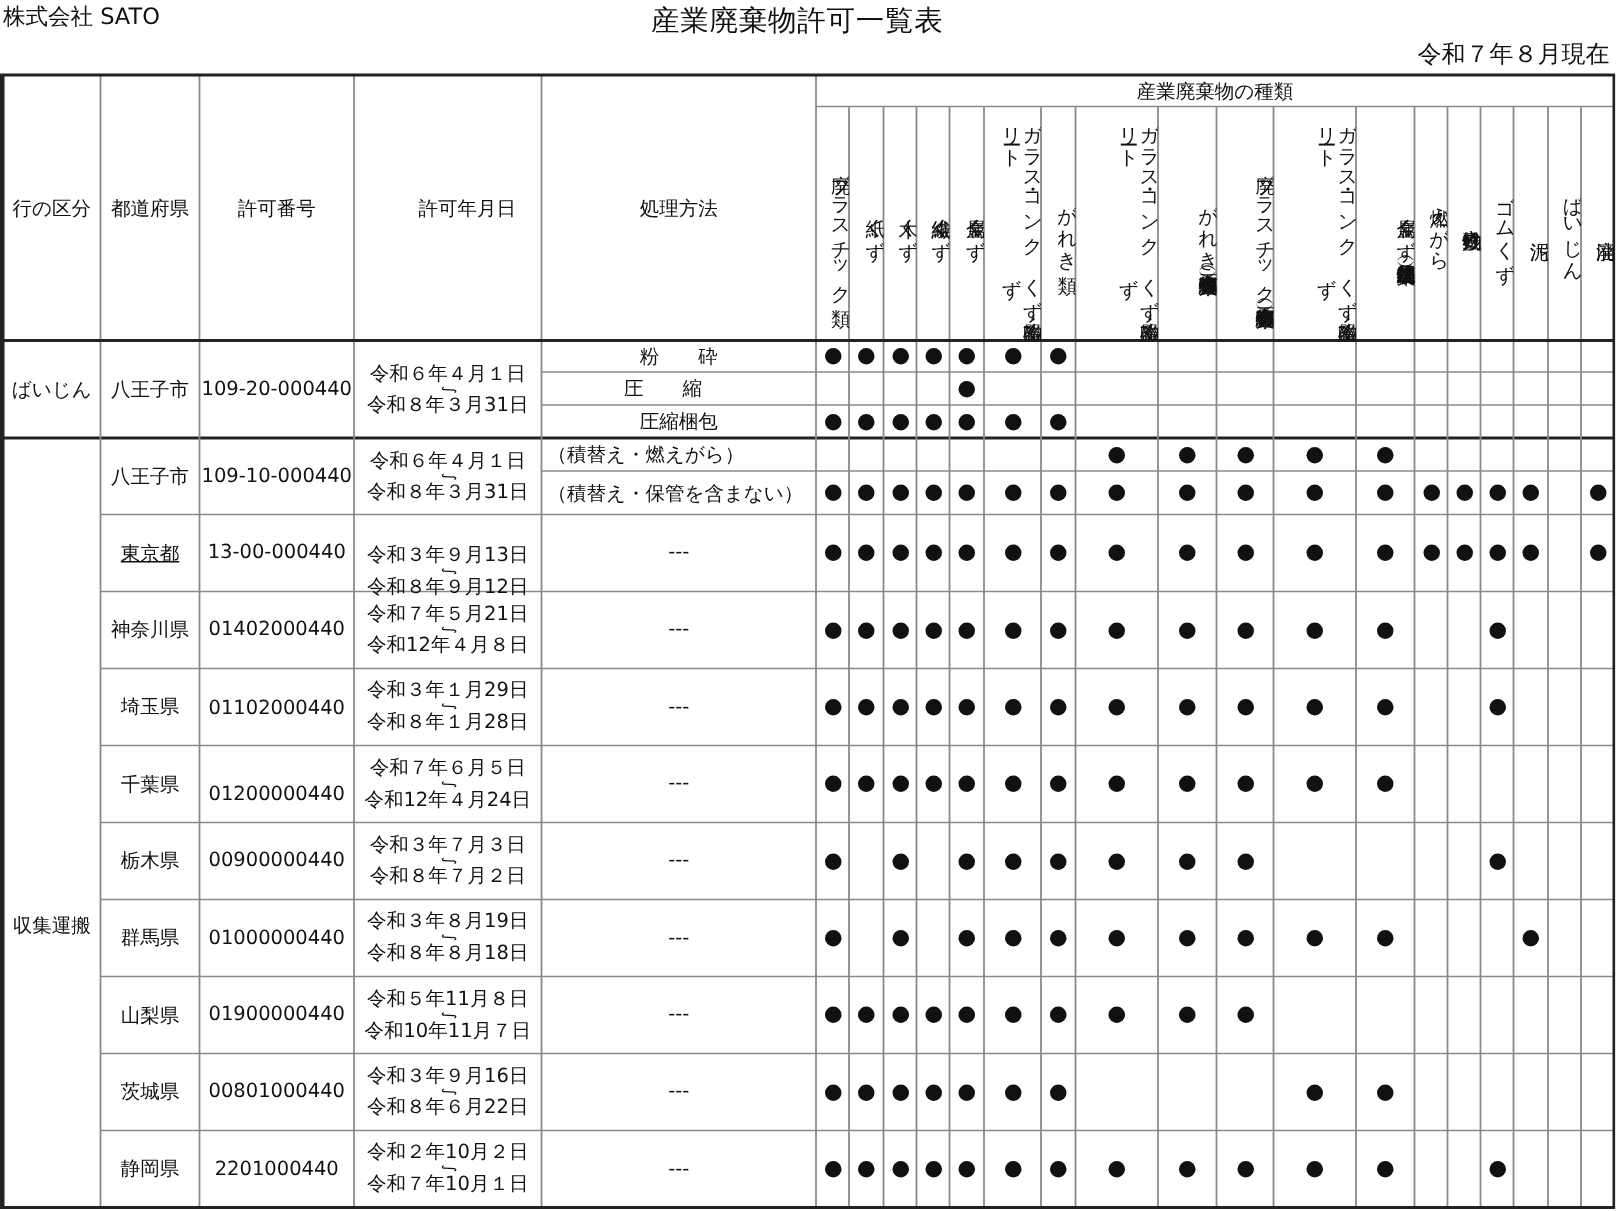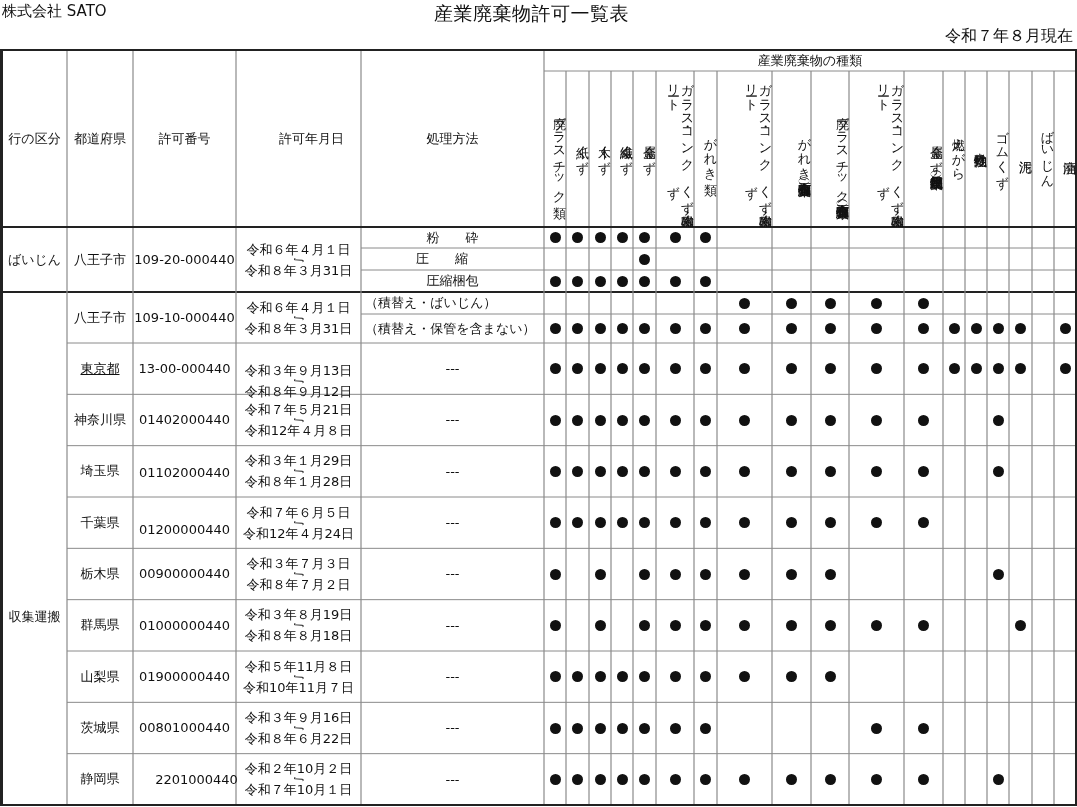--- a/index.html
+++ b/index.html
@@ -166,21 +166,21 @@
       <div class="dot" title="ガラス・コンクリートくず・陶磁器くず" style="left: 669.5px; top: 275.5px;"></div>
       <div class="dot" title="がれき類" style="left: 700px; top: 275.5px;"></div>
       <div class="cell" style="left: 2px; top: 227px; width: 65px; height: 65px;">ばいじん</div>
       <div class="cell" style="left: 67px; top: 292px; width: 66px; height: 51px;">八王子市</div>
       <div class="cell" style="left: 133px; top: 292px; width: 103px; height: 51px;">109-10-000440</div>
       <div class="cell date" style="left: 236px; top: 292px; width: 125px; height: 51px;">
         <span>令和６年４月１日</span>
         <span class="tilde">∫</span>
         <span>令和８年３月31日</span>
       </div>
-      <div class="cell method-left" style="left: 361px; top: 292px; width: 183px; height: 22px;">（積替え・ばいじん）</div>
+      <div class="cell method-left" style="left: 361px; top: 292px; width: 183px; height: 22px;">（積替え・燃えがら）</div>
       <div class="dot" title="ガラス・コンクリートくず・陶磁器くず（石綿含有廃棄物）" style="left: 739px; top: 297.5px;"></div>
       <div class="dot" title="がれき類（石綿含有廃棄物）" style="left: 786px; top: 297.5px;"></div>
       <div class="dot" title="廃プラスチック類（石綿含有廃棄物）" style="left: 824.5px; top: 297.5px;"></div>
       <div class="dot" title="ガラス・コンクリートくず・陶磁器くず（水銀使用製品廃棄物）" style="left: 871px; top: 297.5px;"></div>
       <div class="dot" title="金属くず（水銀使用製品廃棄物）" style="left: 918px; top: 297.5px;"></div>
       <div class="cell method-left" style="left: 361px; top: 314px; width: 183px; height: 29px;">（積替え・保管を含まない）</div>
       <div class="dot" title="廃プラスチック類" style="left: 549.5px; top: 323px;"></div>
       <div class="dot" title="紙くず" style="left: 572px; top: 323px;"></div>
       <div class="dot" title="木くず" style="left: 594.5px; top: 323px;"></div>
       <div class="dot" title="繊維くず" style="left: 616.5px; top: 323px;"></div>
@@ -349,21 +349,21 @@
       <div class="dot" title="廃プラスチック類" style="left: 549.5px; top: 722.5px;"></div>
       <div class="dot" title="紙くず" style="left: 572px; top: 722.5px;"></div>
       <div class="dot" title="木くず" style="left: 594.5px; top: 722.5px;"></div>
       <div class="dot" title="繊維くず" style="left: 616.5px; top: 722.5px;"></div>
       <div class="dot" title="金属くず" style="left: 639px; top: 722.5px;"></div>
       <div class="dot" title="ガラス・コンクリートくず・陶磁器くず" style="left: 669.5px; top: 722.5px;"></div>
       <div class="dot" title="がれき類" style="left: 700px; top: 722.5px;"></div>
       <div class="dot" title="ガラス・コンクリートくず・陶磁器くず（水銀使用製品廃棄物）" style="left: 871px; top: 722.5px;"></div>
       <div class="dot" title="金属くず（水銀使用製品廃棄物）" style="left: 918px; top: 722.5px;"></div>
       <div class="cell" style="left: 67px; top: 753.667px; width: 66px; height: 51.3333px;">静岡県</div>
-      <div class="cell" style="left: 133px; top: 753.667px; width: 103px; height: 51.3333px; margin-left: 12px;">2201000440</div>
+      <div class="cell" style="left: 133px; top: 753.667px; width: 103px; height: 51.3333px;">2201000440</div>
       <div class="cell date" style="left: 236px; top: 753.667px; width: 125px; height: 51.3333px;">
         <span>令和２年10月２日</span>
         <span class="tilde">∫</span>
         <span>令和７年10月１日</span>
       </div>
       <div class="cell" style="left: 361px; top: 753.667px; width: 183px; height: 51.3333px;">---</div>
       <div class="dot" title="廃プラスチック類" style="left: 549.5px; top: 773.833px;"></div>
       <div class="dot" title="紙くず" style="left: 572px; top: 773.833px;"></div>
       <div class="dot" title="木くず" style="left: 594.5px; top: 773.833px;"></div>
       <div class="dot" title="繊維くず" style="left: 616.5px; top: 773.833px;"></div>

